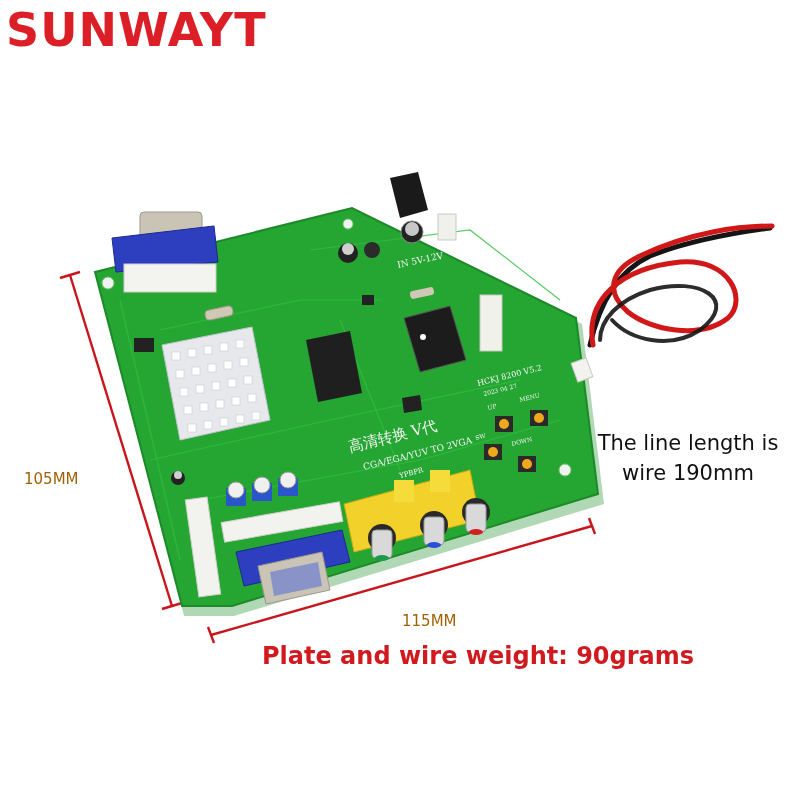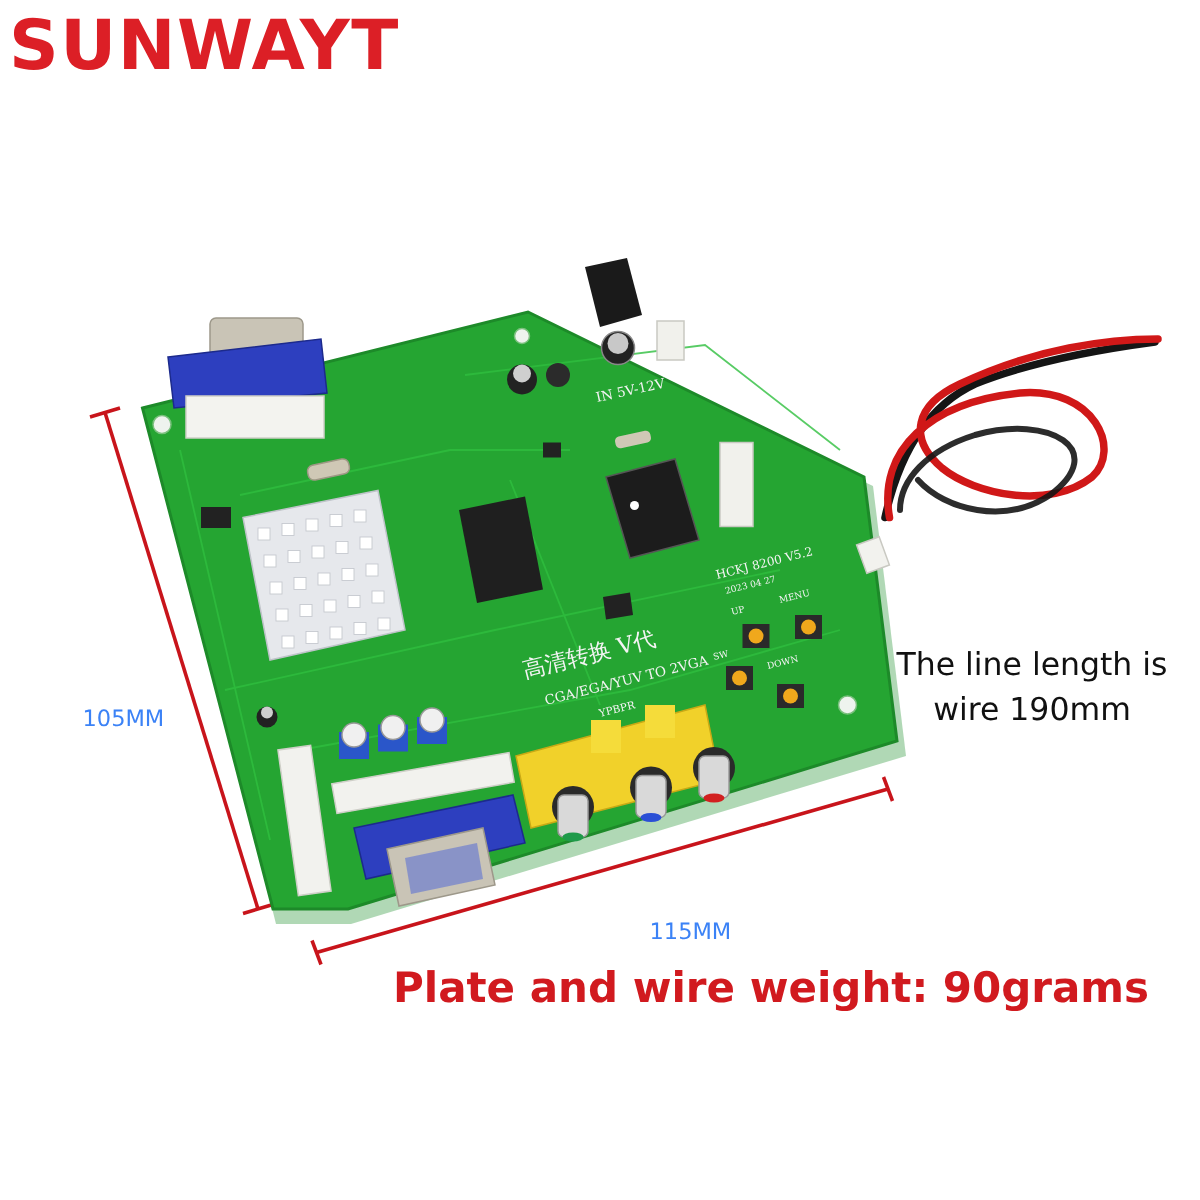--- a/index.html
+++ b/index.html
@@ -1,22 +1,22 @@
 <!DOCTYPE html>
 <html><head>
 <meta charset="utf-8">
 <style>
   html, body { margin:0; padding:0; background:#ffffff; }
   #stage { position:relative; width:800px; height:800px; overflow:hidden; background:#ffffff; font-family:"Liberation Sans", sans-serif;padding-left:38px; }
   .brand { position:absolute; left:6px; top:2px; font-family:"DejaVu Sans", sans-serif; font-weight:bold; font-size:46px; letter-spacing:1px; color:#dc1f26; line-height:56px; }
-  .dim-label { position:absolute; font-family:"DejaVu Sans", sans-serif; font-size:15px; color:#3b82f6;margin-left:31px; }
+  .dim-label { position:absolute; font-family:"DejaVu Sans", sans-serif; font-size:15px; color:#a16207; }
   .dim-105 { left:24px; top:470px; }
   .dim-115 { left:402px; top:612px; }
   .wire-note { position:absolute; left:578px; top:397px; width:220px; text-align:center; font-family:"DejaVu Sans", sans-serif; font-size:21px; line-height:30px; color:#111;margin-top:31px; }
-  .weight-note { position:absolute; left:262px; top:642px; font-family:"DejaVu Sans", sans-serif; font-weight:bold; font-size:28px; color:#d11a1f; white-space:nowrap; }
+  .weight-note { position:absolute; left:262px; top:642px; font-family:"DejaVu Sans", sans-serif; font-weight:bold; font-size:24px; color:#d11a1f; white-space:nowrap; }
   svg { position:absolute; left:0; top:0; }
   .silk { font-family:"DejaVu Serif", serif; fill:#f4f4f4; }
 </style>
 </head>
 <body>
 
 <div id="stage">
 
   <div class="brand">SUNWAYT</div>
 

